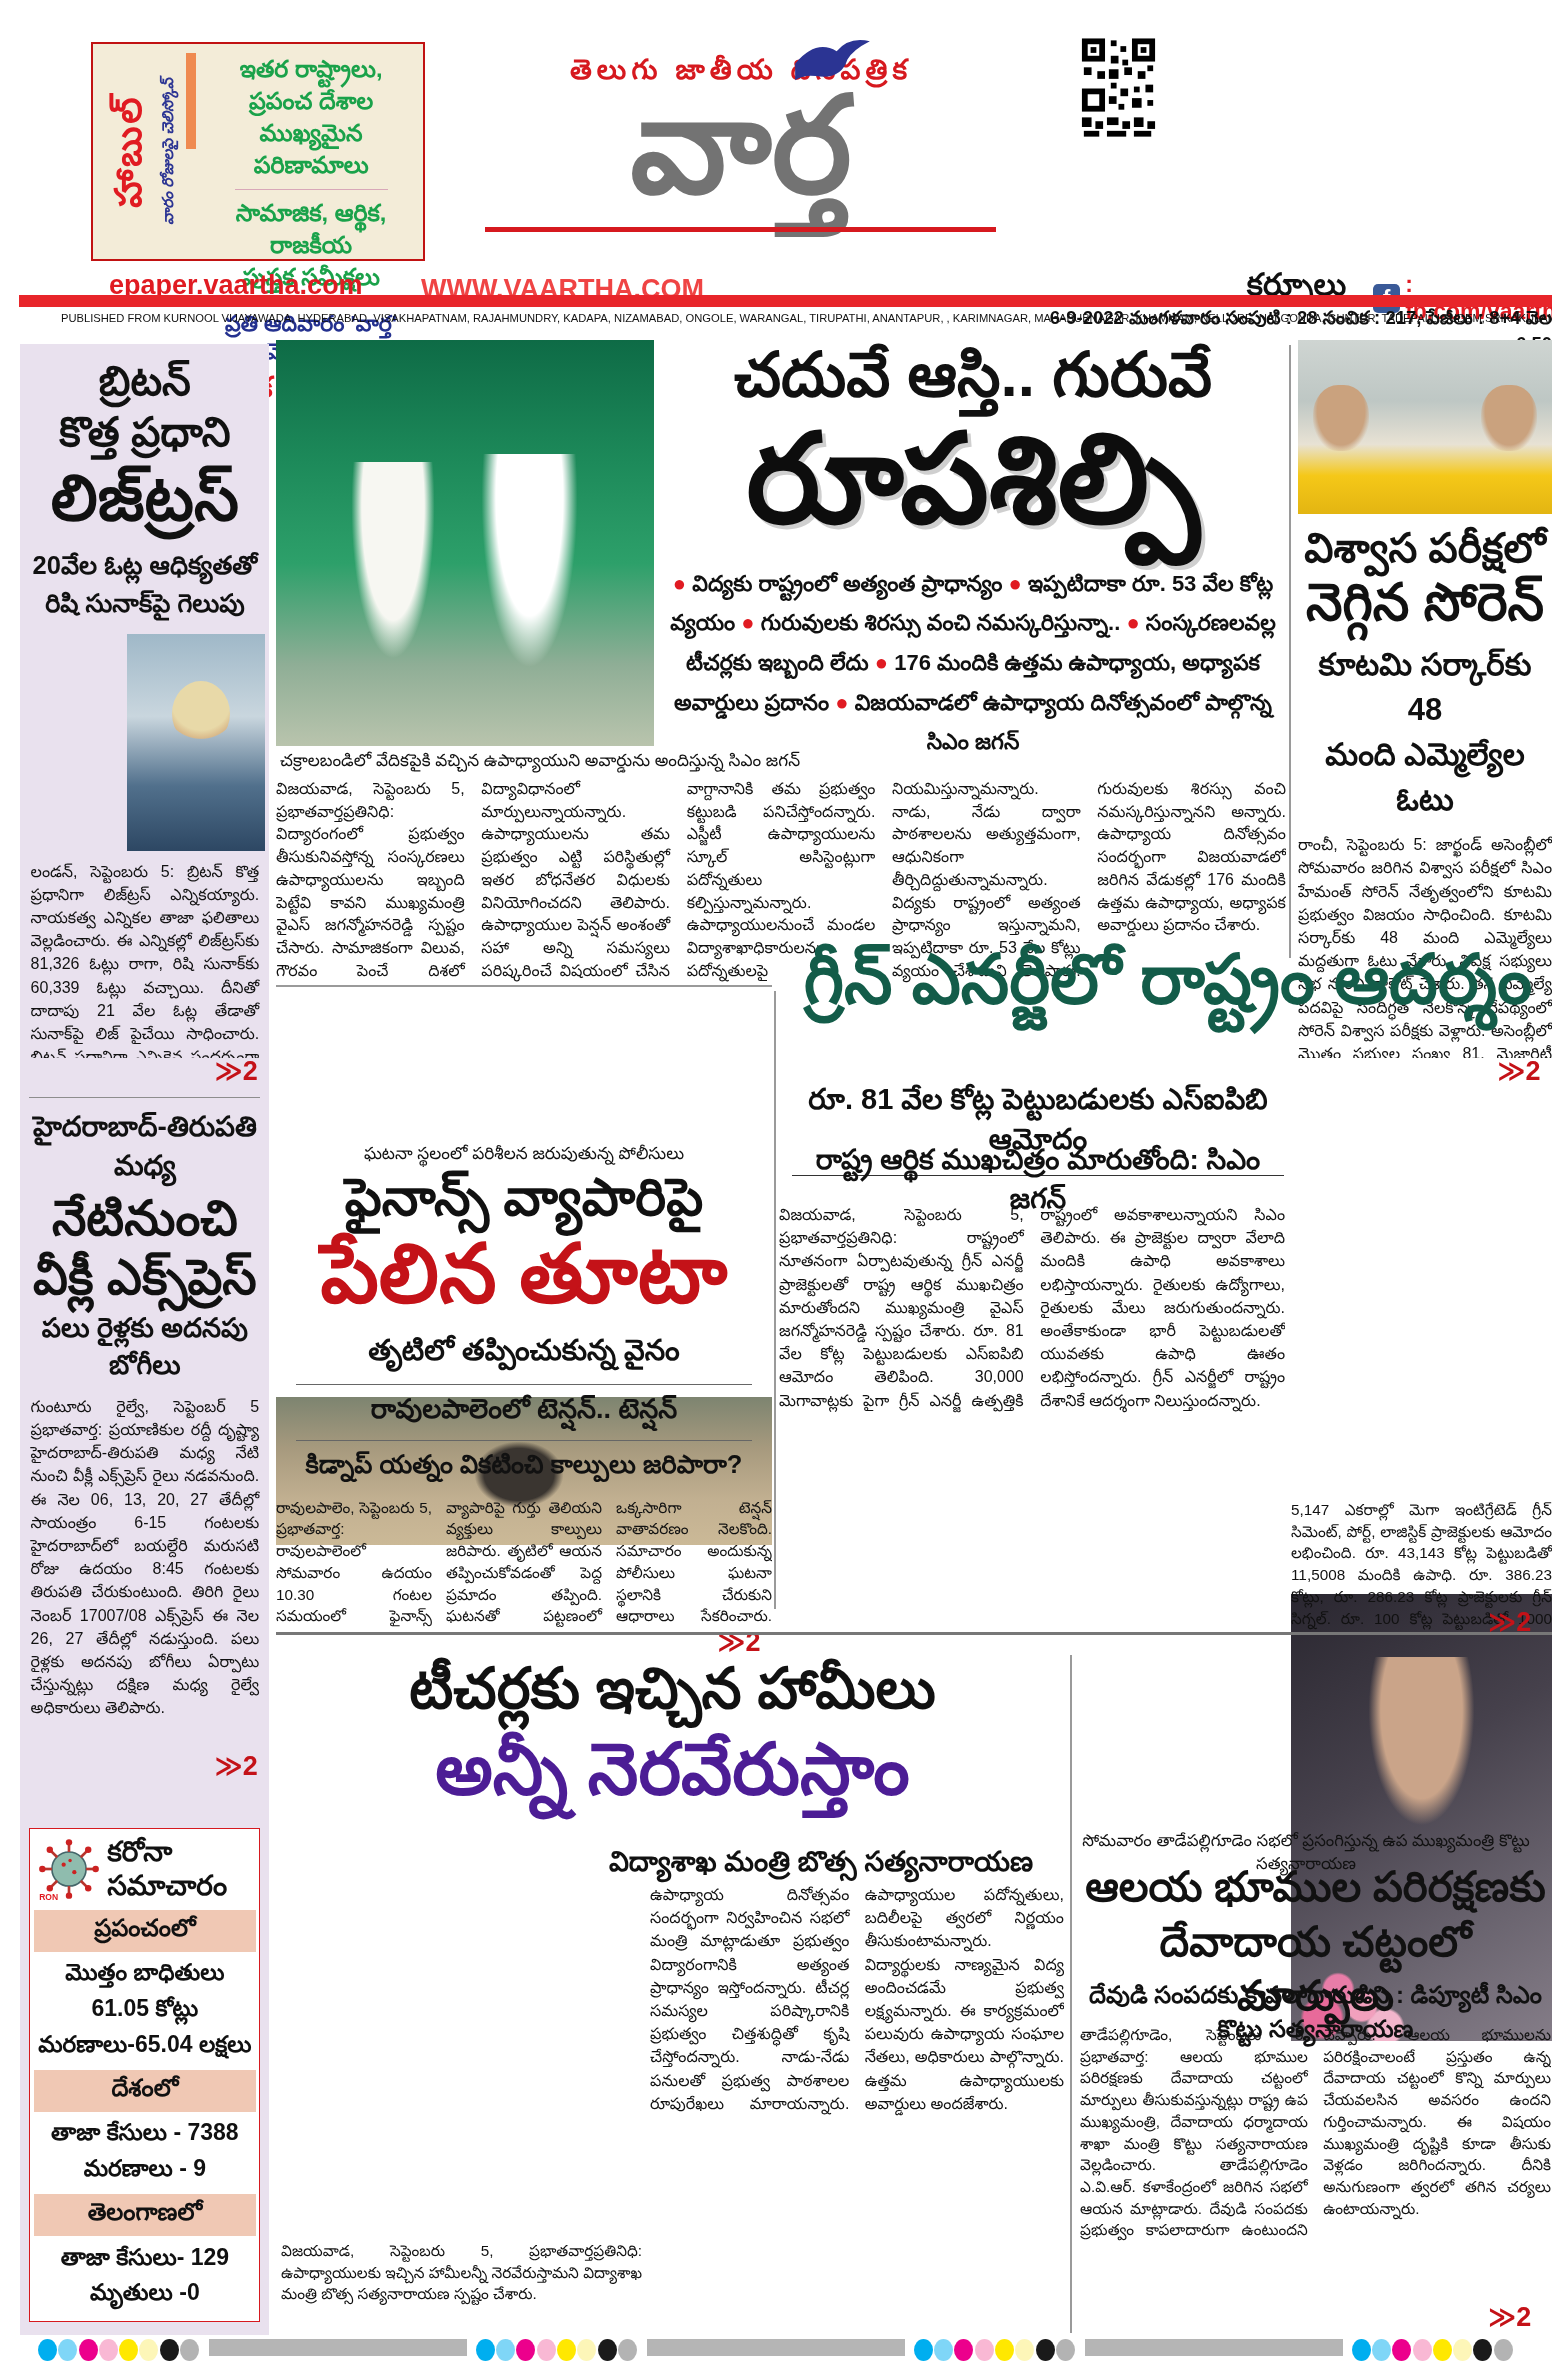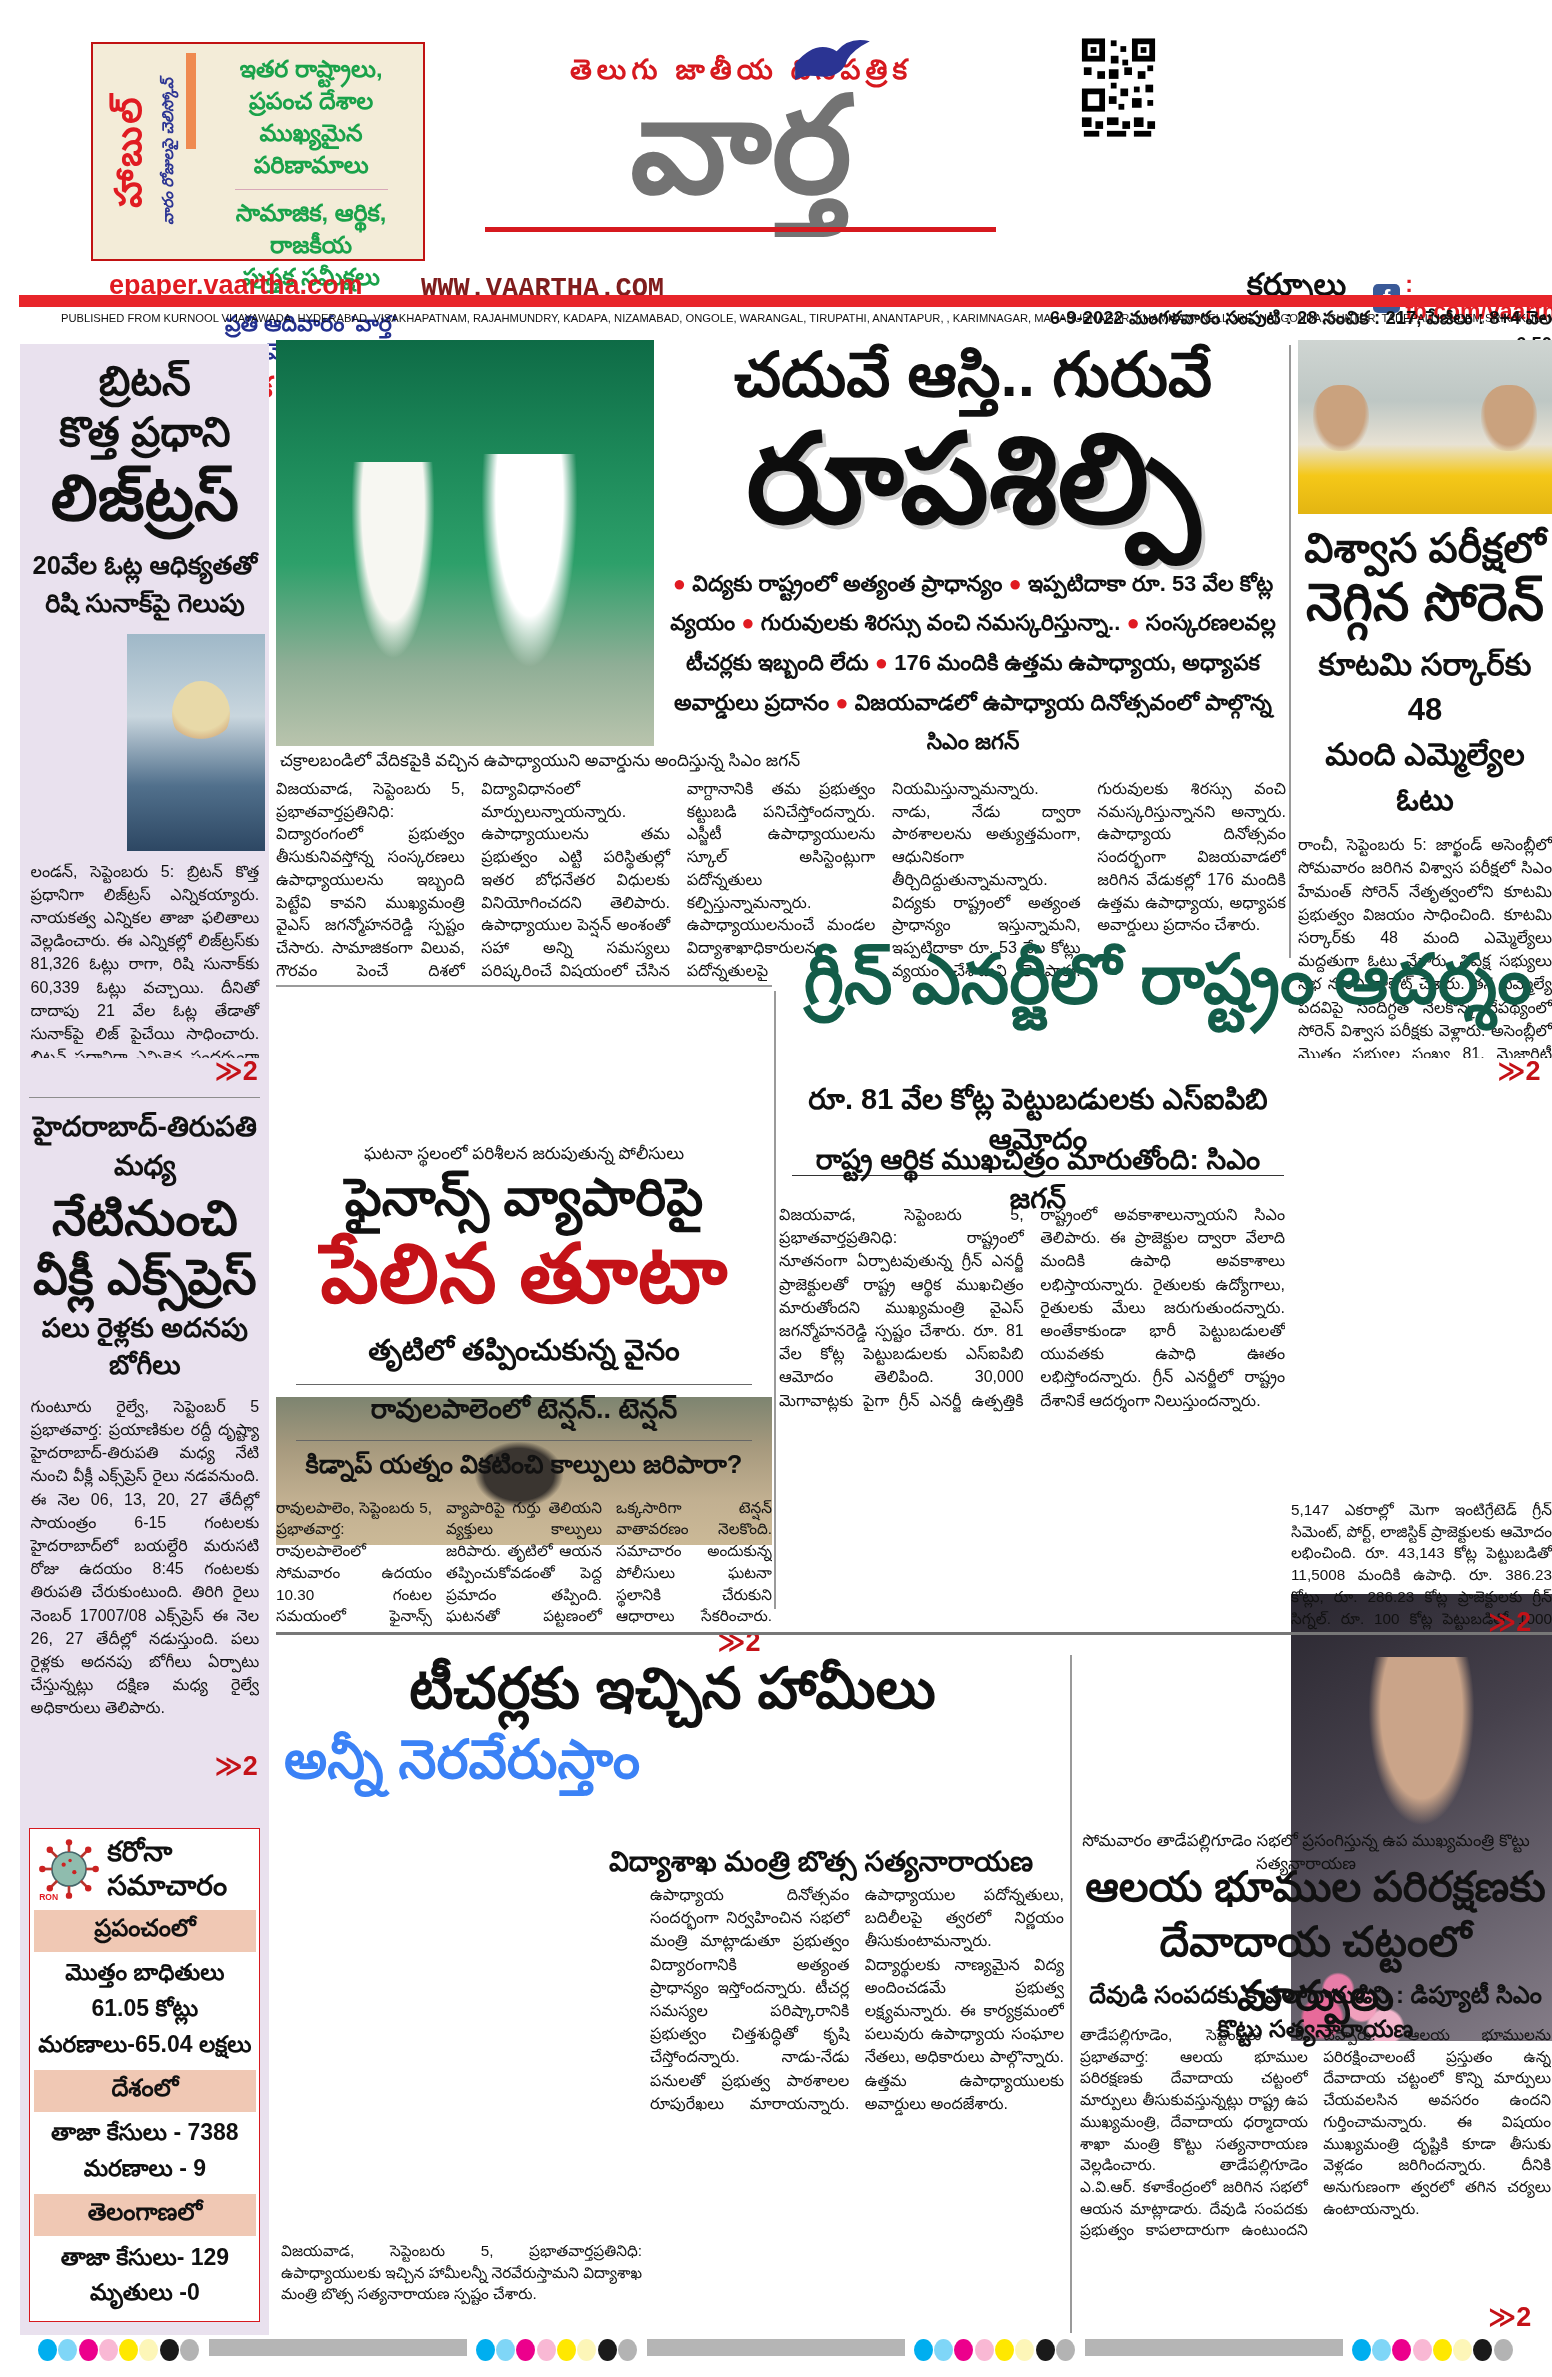--- a/index.html
+++ b/index.html
@@ -33,21 +33,21 @@
 
   .orange-box{left:1172px;top:37px;width:373px;height:225px;background:#fbe1bc;padding-top:12.8px;box-sizing:border-box;}
   .ob-l1{font-size:36px;font-weight:bold;text-align:center;line-height:1.25;}
   .ob-div{position:relative;height:5.7px;background:#64b6dc;margin:10.2px 16.6px 9px 16.6px;}
   .ob-badge{position:absolute;right:-10.2px;top:-22px;width:49px;height:49px;border-radius:50%;
             background:#ec1c8d;color:#fff;font-weight:bold;font-size:19px;
             display:flex;align-items:center;justify-content:center;}
   .ob-l3{font-size:29px;font-weight:bold;text-align:center;line-height:1.3;}
 
   .epaper{left:109px;top:270px;font-size:27px;font-weight:bold;color:#e01b22;}
-  .website{left:421px;top:274px;font-size:27px;font-weight:bold;color:#7f1d1d;font-family:Liberation Mono, monospace;}
+  .website{left:421px;top:274px;font-size:27px;font-weight:bold;color:#ef4444;}
   .edition{left:1207px;top:267px;width:179px;text-align:center;font-size:31px;font-weight:bold;color:#101010;}
   .fbwrap{left:1373px;top:271px;display:flex;align-items:center;gap:5.1px;}
   .fbicon{width:29px;height:29px;background:#3a5a98;color:#fff;border-radius:5.1px;
           font-weight:bold;font-size:23px;display:flex;align-items:flex-end;justify-content:center;}
   .fblabel{color:#e01b22;font-weight:bold;font-size:23px;}
   .redbar{left:19px;top:295px;width:1533px;height:11.5px;background:#e8252a;}
   .publine{left:61px;top:312px;width:971px;font-size:11.2px;color:#111;white-space:nowrap;font-family:"Liberation Sans",sans-serif;}
   .dateline{left:1041px;top:307px;width:511px;text-align:right;font-size:18.5px;font-weight:bold;}
 
   
@@ -140,21 +140,21 @@
                 radial-gradient(circle at 30% 55%,#e87da8 0 11%,transparent 13%),
                 radial-gradient(circle at 60% 88%,#f2b6cc 0 12%,transparent 14%);}
   .ge-bodyL{left:779px;top:1203px;width:506px;height:405px;column-count:2;column-gap:16.6px;
             font-size:16px;line-height:1.45;text-align:justify;overflow:hidden;}
   .ge-bodyR{left:1291px;top:1499px;width:261px;height:134px;font-size:15.3px;line-height:1.42;
             text-align:justify;overflow:hidden;}
   .ge-jumpR{left:1488px;top:1609px;}
 
   
   .bo-kicker{left:284px;top:1655px;width:777px;text-align:center;font-size:57px;font-weight:800;}
-  .bo-head{left:284px;top:1728px;width:777px;font-size:54px;font-weight:800;color:#3b82f6;}
+  .bo-head{left:284px;top:1728px;width:777px;text-align:center;font-size:72px;font-weight:800;color:#4c1d95;}
   .bo-sub{left:575px;top:1846px;width:492px;text-align:center;font-size:28px;font-weight:bold;}
   .bo-bodyR{left:650px;top:1883px;width:414px;height:453px;column-count:2;column-gap:15.3px;
             font-size:16px;line-height:1.45;text-align:justify;overflow:hidden;}
   .bo-bodyB{left:281px;top:2240px;width:361px;height:95px;font-size:15.3px;line-height:1.42;
             text-align:justify;overflow:hidden;}
   .te-caption{left:1060px;top:1831px;width:492px;text-align:center;font-size:16.6px;}
   .te-head{left:1080px;top:1860px;width:471px;text-align:center;font-size:42px;font-weight:800;line-height:1.3;}
   .te-sub{left:1080px;top:1978px;width:471px;text-align:center;font-size:24px;font-weight:bold;line-height:1.4;}
   .te-body{left:1080px;top:2024px;width:471px;height:281px;column-count:2;column-gap:15.3px;
            font-size:15.3px;line-height:1.42;text-align:justify;overflow:hidden;}

